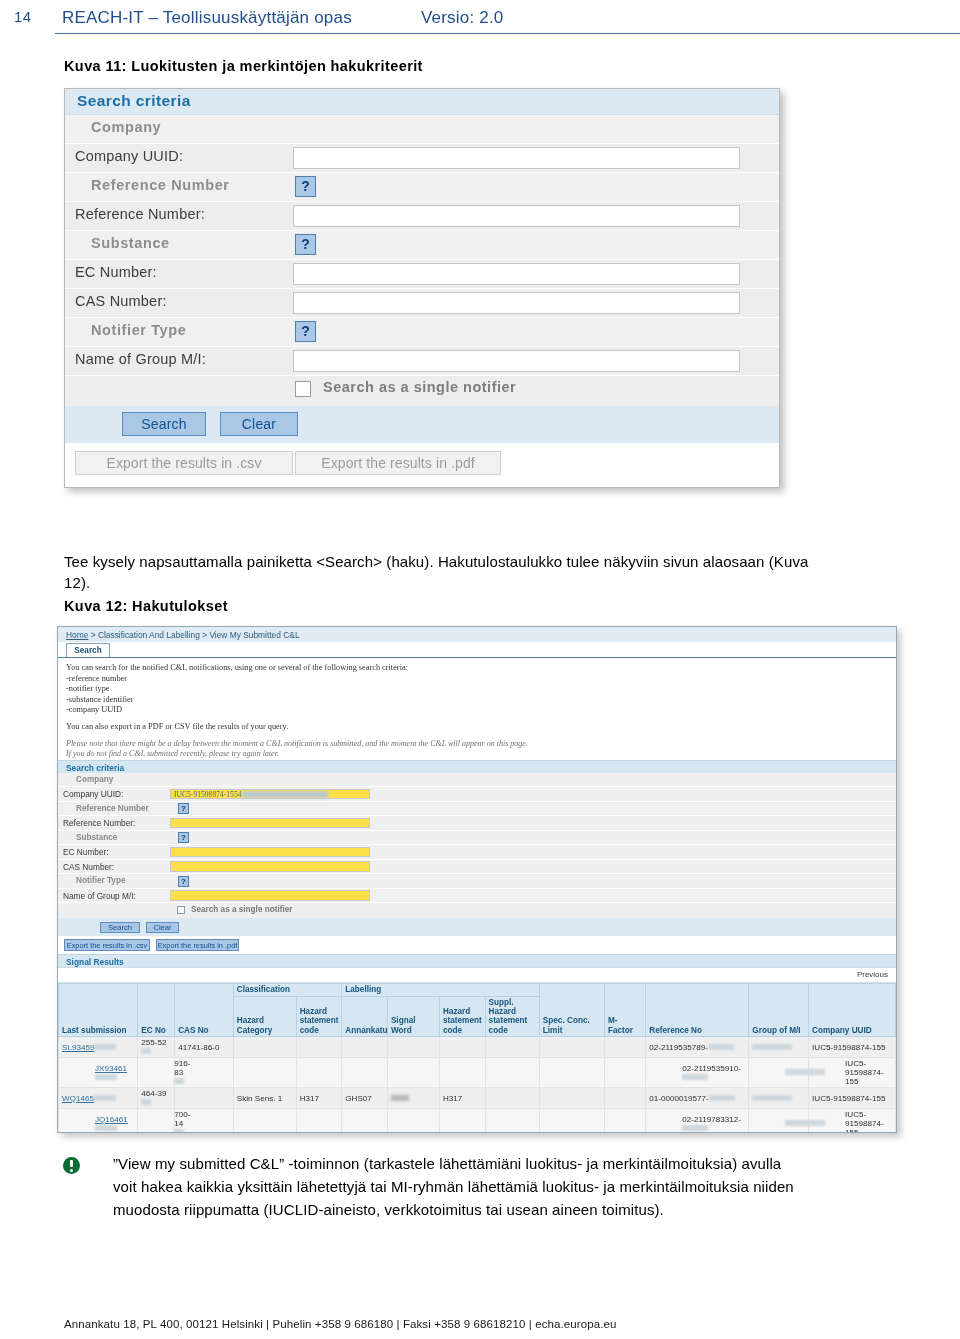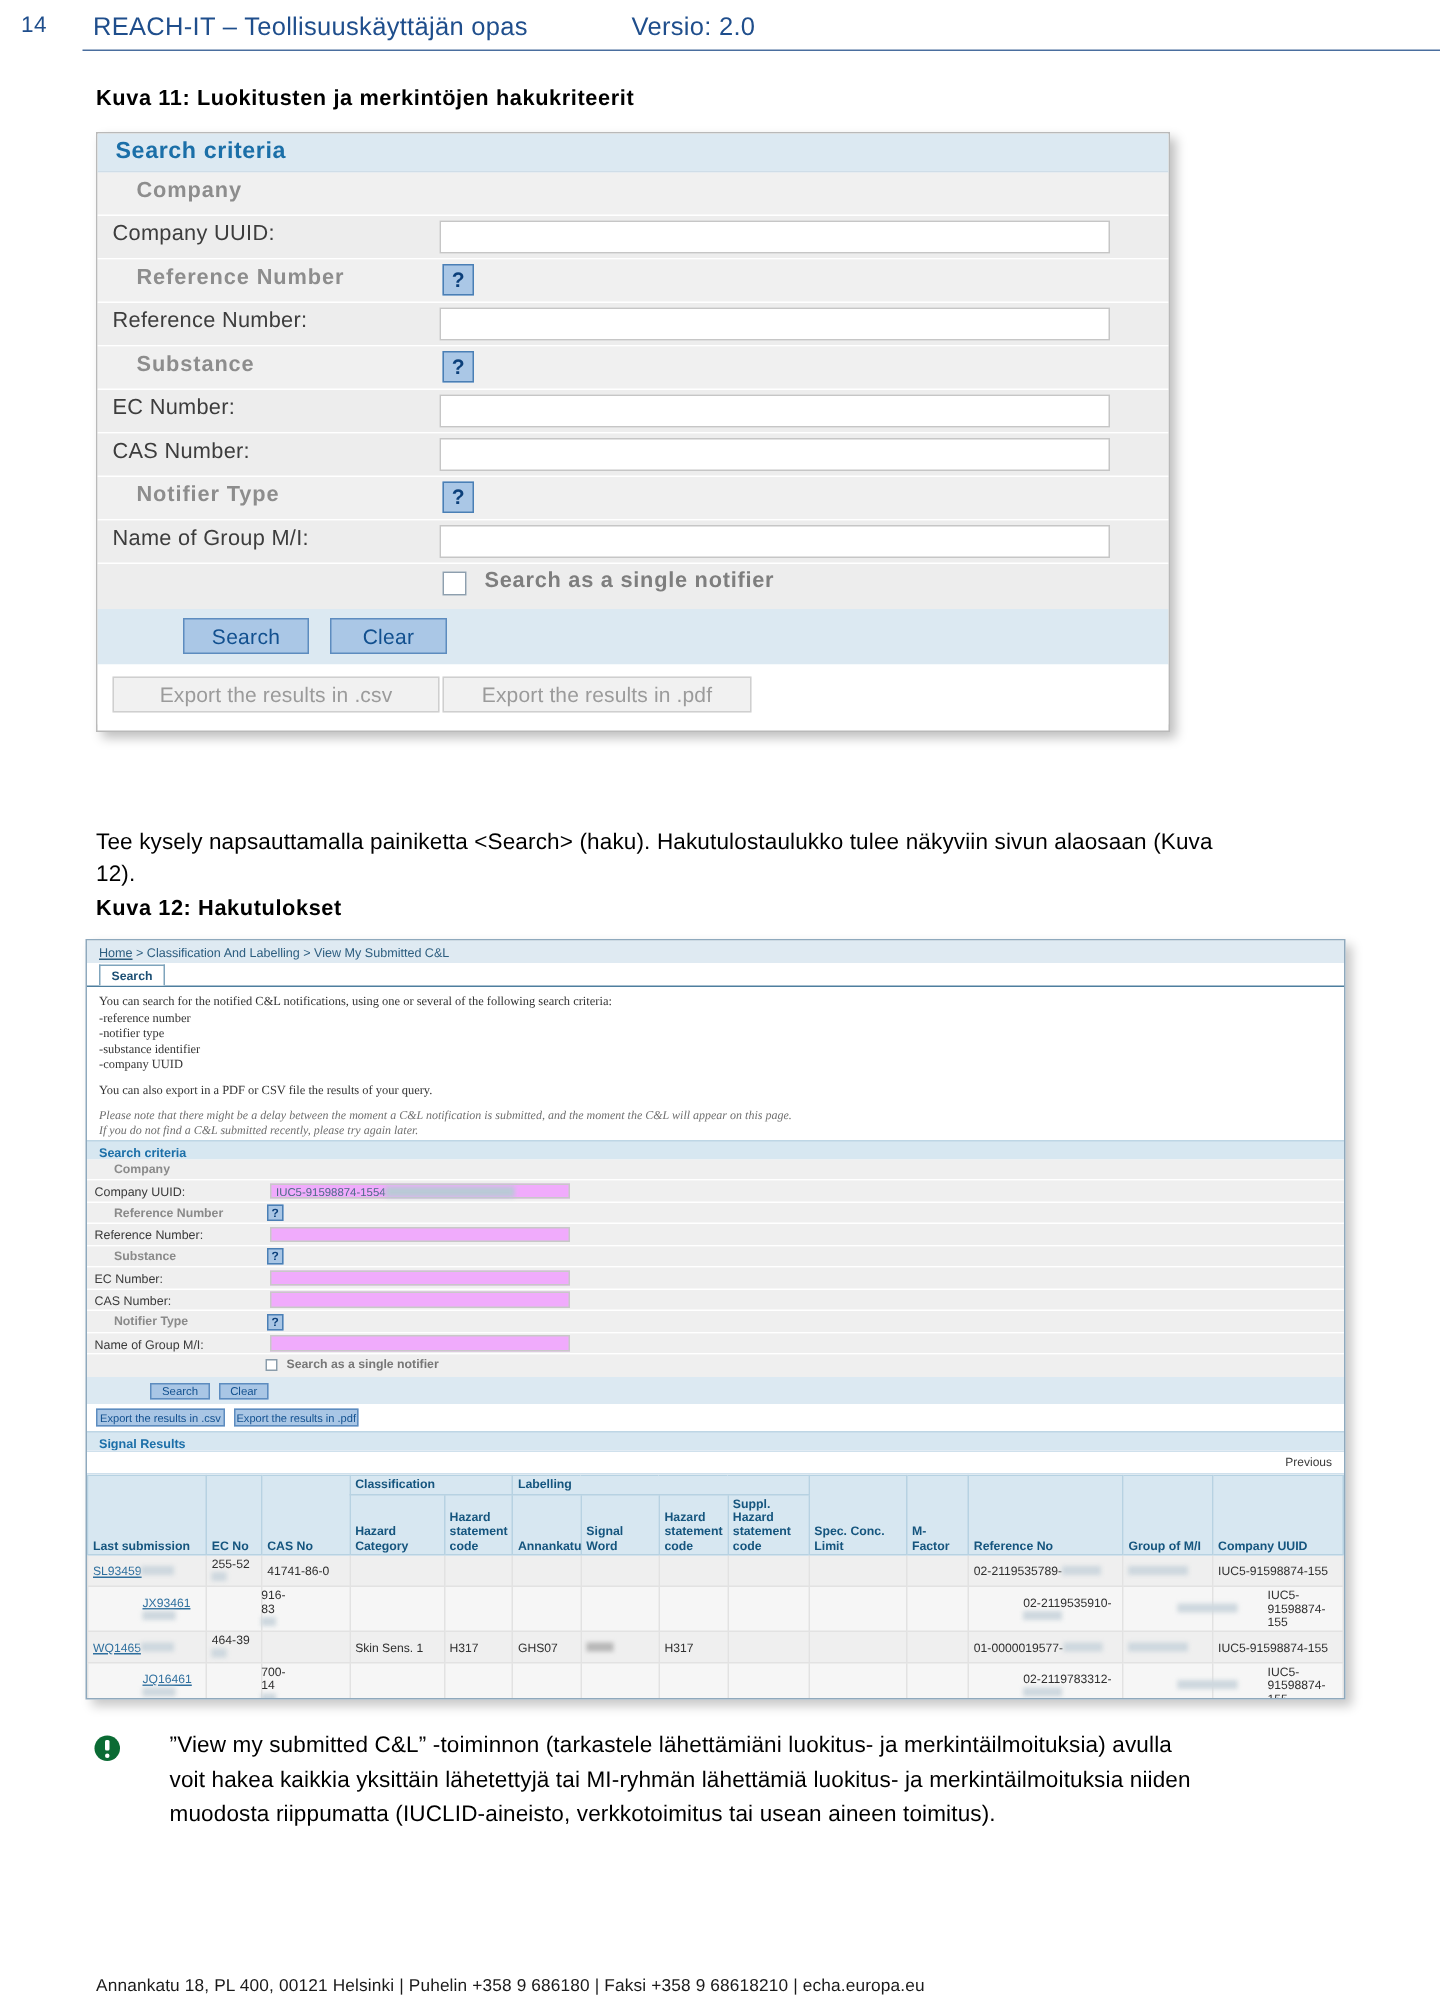--- a/index.html
+++ b/index.html
@@ -152,21 +152,21 @@
   .s2-sechead{
     height:13px;background:#d7e7f1;
     padding:2px 0 0 8px;box-sizing:border-box;
     font-size:8.4px;font-weight:bold;color:#1b6fa8;
     border-top:1px solid #bed6e5;
   }
   .s2-rows{position:relative;}
   .s2-row{position:relative;height:13.5px;background:#efefef;border-bottom:1px solid #fff;}
   .s2-glbl{position:absolute;left:18px;top:2px;font-size:8.2px;font-weight:bold;color:#8a8a8a;}
   .s2-lbl{position:absolute;left:5px;top:2px;font-size:8.3px;color:#3a3a3a;}
-  .s2-in{position:absolute;left:122px;top:1.5px;width:200px;height:10.5px;background:#f0abfc;border:1px solid #c8c8c8;box-sizing:border-box;}
+  .s2-in{position:absolute;left:112px;top:1.5px;width:200px;height:10.5px;background:#fde047;border:1px solid #c8c8c8;box-sizing:border-box;font-family:Liberation Serif, serif;}
   .s2-in .val{position:absolute;left:3px;top:0.5px;font-size:7.6px;color:#4b6b86;white-space:nowrap;}
   .s2-in .blur{display:inline-block;background:#b9c9d6;color:transparent;filter:blur(1.4px);width:86px;height:7px;vertical-align:-1px;}
   .s2-help{position:absolute;left:120px;top:1.5px;width:11px;height:11px;background:#a9c6e5;border:1px solid #4a7fb5;color:#0b3f7a;font-weight:bold;font-size:8px;text-align:center;line-height:9px;box-sizing:border-box;}
   .s2-chkrow{position:relative;height:15px;background:#efefef;}
   .s2-chk{position:absolute;left:119px;top:2.5px;width:8px;height:8px;background:#fff;border:1px solid #8a9caa;box-sizing:border-box;}
   .s2-chklbl{position:absolute;left:133px;top:2px;font-size:8.2px;font-weight:bold;color:#777;}
   .s2-btnbar{position:relative;height:18px;background:#dce9f2;}
   .s2-btn{position:absolute;top:3.5px;height:11px;background:#a9c6e5;border:1px solid #5d8cbf;color:#12508f;font-size:7.6px;text-align:center;line-height:10px;box-sizing:border-box;}
   #s2-btn-search{left:42px;width:40px;}
   #s2-btn-clear{left:88px;width:33px;}

